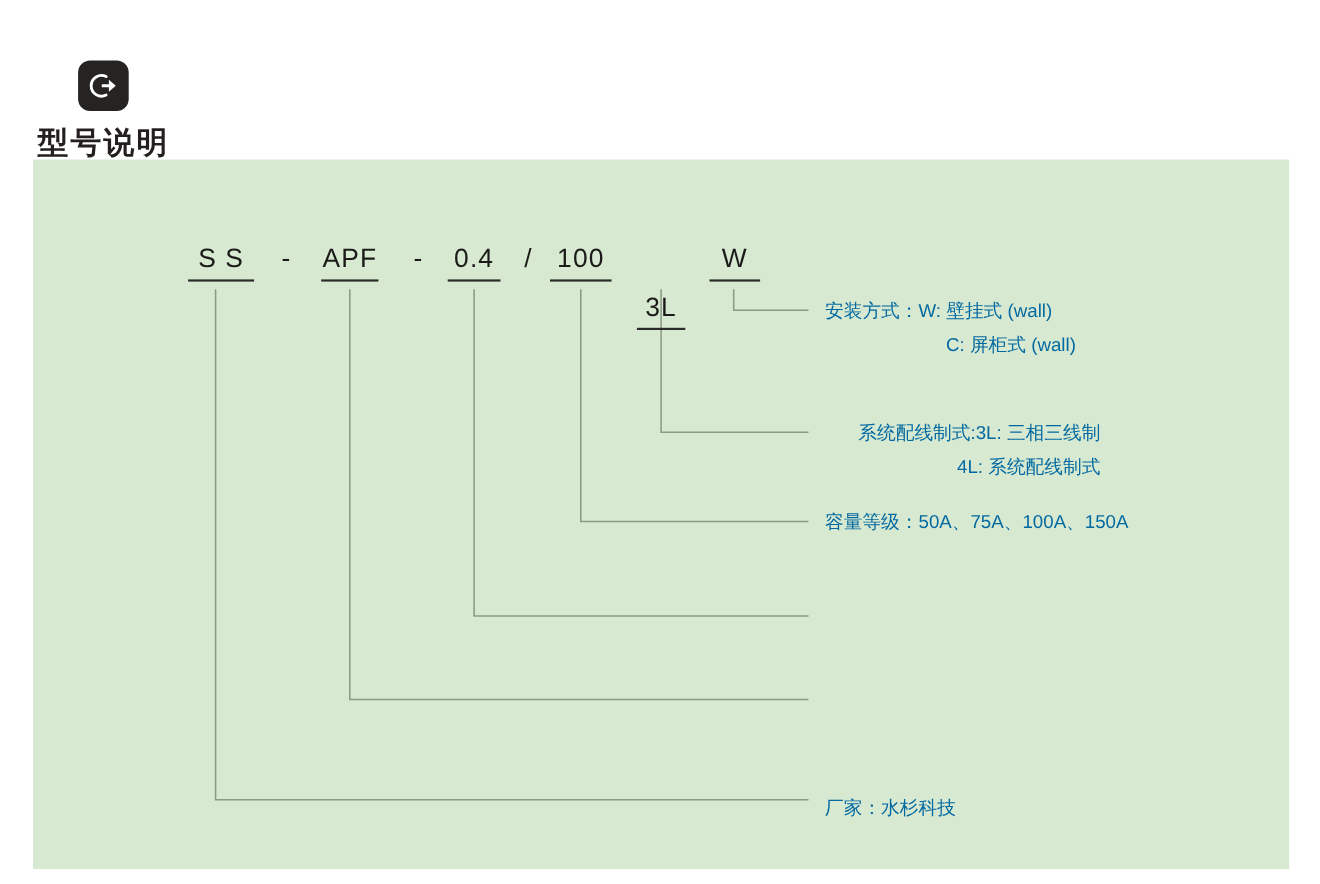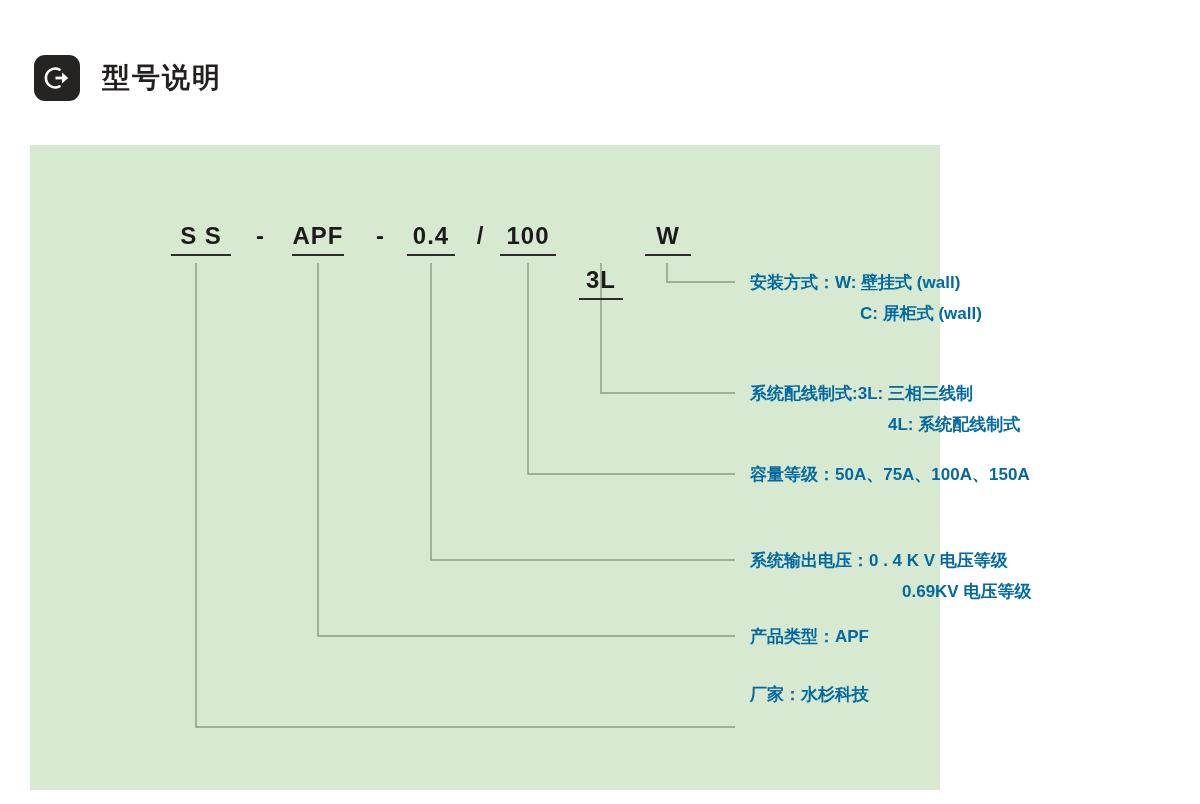--- a/index.html
+++ b/index.html
@@ -15,21 +15,22 @@
     position: relative;
   }
 
   
   #header {
     position: absolute;
     left: 34px;
     top: 55px;
     display: flex;
     align-items: center;
-    gap: 22px;
+    gap: 10px;
+    flex-direction: column;
   }
   #header-icon {
     width: 46px;
     height: 46px;
     background: #262422;
     border-radius: 11px;
     display: flex;
     align-items: center;
     justify-content: center;
   }
@@ -41,24 +42,23 @@
     color: #231f1e;
     letter-spacing: 2px;
     white-space: nowrap;
   }
 
   
   #panel {
     position: absolute;
     left: 30px;
     top: 145px;
-    width: 910px;
+    width: 1142px;
     height: 645px;
     background: #d7e9d1;
-    font-weight: bold;
   }
 
   
   #diagram {
     position: absolute;
     left: 0;
     top: 0;
     width: 1142px;
     height: 645px;
   }
@@ -158,36 +158,29 @@
       <div class="code-seg underlined" style="left:470px;width:56px;">100</div>
       <div class="code-seg underlined" style="left:549px;width:44px;margin-top:44px;">3L</div>
       <div class="code-seg underlined" style="left:615px;width:46px;">W</div>
     </div>
 
     <div class="desc" style="left:720px;top:122px;">
       <span>安装方式：</span><span>W: 壁挂式 (wall)</span>
       <span class="sub" style="padding-left:110px;">C: 屏柜式 (wall)</span>
     </div>
 
-    <div class="desc" style="left:720px;top:233px;">
+    <div class="desc" style="left:702px;top:233px;text-align:right;">
       <span>系统配线制式:</span><span>3L: 三相三线制</span>
       <span class="sub" style="padding-left:138px;">4L: 系统配线制式</span>
     </div>
 
     <div class="desc" style="left:720px;top:314px;">
       <span>容量等级：</span><span>50A、75A、100A、150A</span>
     </div>
 
-    <div class="desc" style="left:720px;top:400px;">
-      <span>系统输出电压：</span><span>0 . 4 K V 电压等级</span>
-      <span class="sub" style="padding-left:152px;">0.69KV 电压等级</span>
-    </div>
 
-    <div class="desc" style="left:720px;top:476px;">
-      <span>产品类型：</span><span>APF</span>
-    </div>
 
-    <div class="desc" style="left:720px;top:534px;">
+    <div class="desc" style="left:720px;top:574px;">
       <span>厂家：</span><span>水杉科技</span>
     </div>
 
   </div>
 </div>
 
 </body></html>

